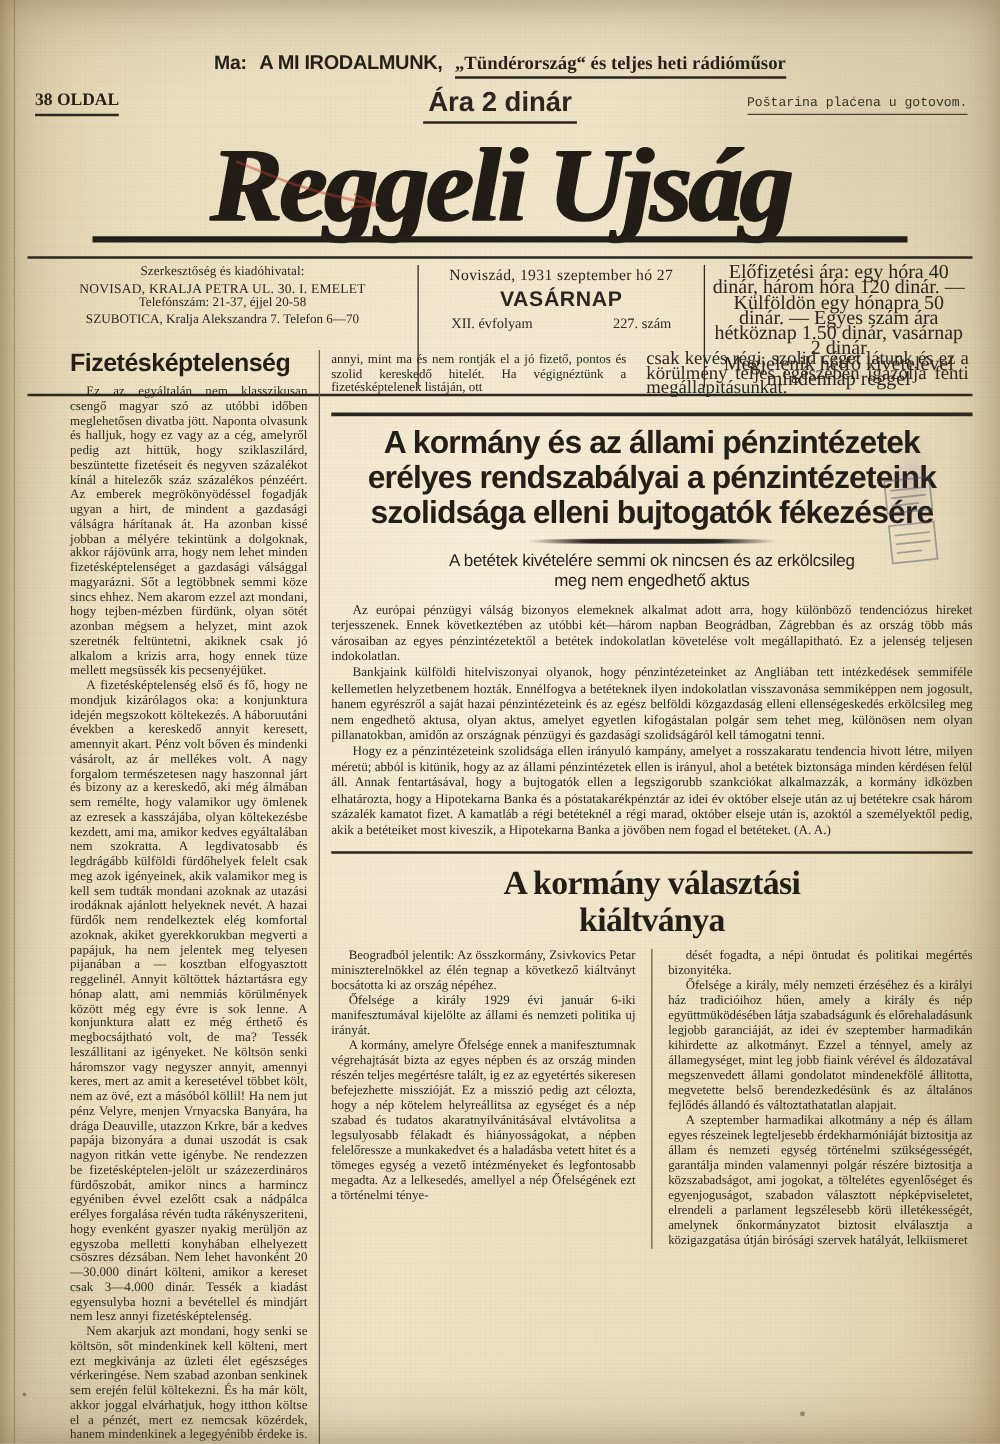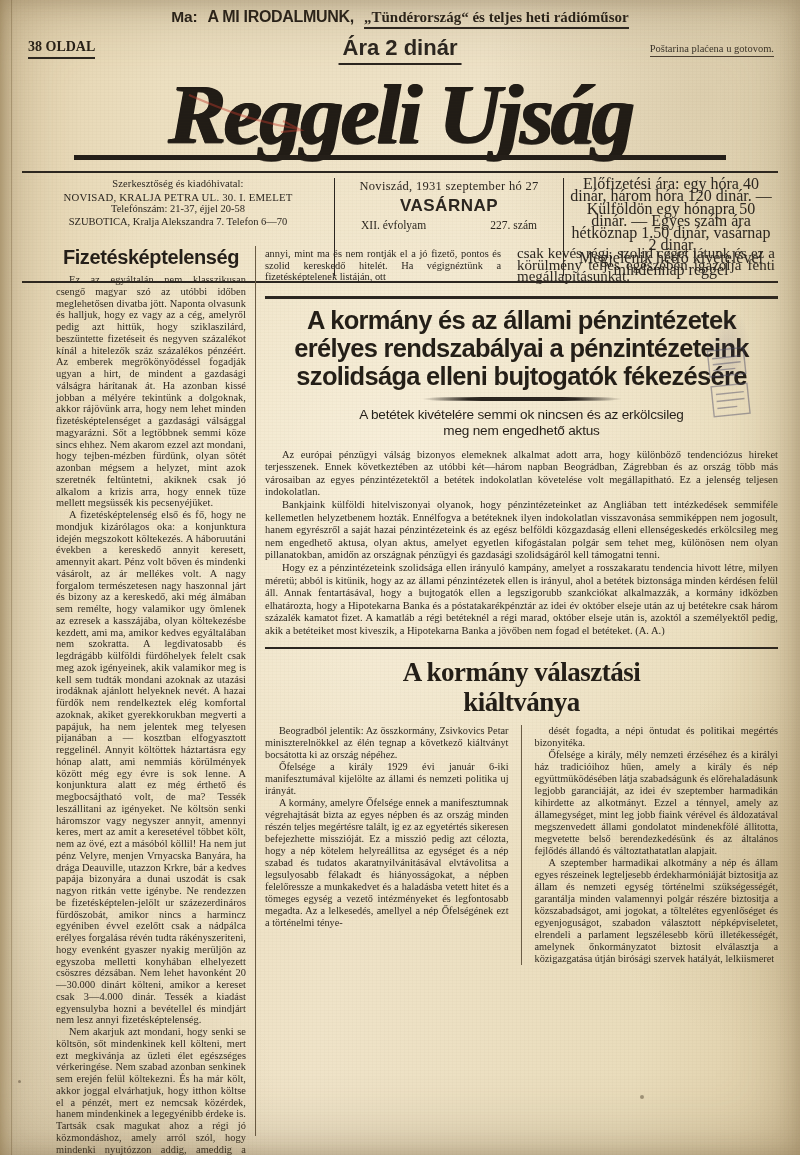--- a/index.html
+++ b/index.html
@@ -33,21 +33,21 @@
     box-shadow:inset 0 0 70px rgba(95,72,38,.40), inset 0 0 22px rgba(95,72,38,.25);
   }
   
   .bind{
     position:absolute;left:0;top:0;width:14px;height:100%;
     background:linear-gradient(90deg,#cbb88e 0%,#d8c6a0 35%,rgba(230,217,185,0) 100%);
     opacity:.85;
   }
   .bindline{position:absolute;left:11px;top:0;width:1px;height:100%;background:rgba(110,88,55,.35);}
 
-  .sheet{position:absolute;inset:0;}
+  .sheet{position:absolute;inset:0;margin-top:34px;}
 
   
   .headwrap{position:absolute;left:22px;top:8px;width:756px;}
 
   .topline{
     display:flex;align-items:baseline;justify-content:center;gap:10px;
     font-family:"Liberation Sans", sans-serif;
     font-weight:bold;color:#241f19;
     white-space:nowrap;
   }
@@ -66,21 +66,21 @@
     color:#262018;letter-spacing:0px;
     border-bottom:2.5px solid #2b2620;padding-bottom:2px;
   }
   .ara{
     position:absolute;left:50%;transform:translateX(-50%);top:0;
     font-family:"Liberation Sans", sans-serif;font-weight:bold;font-size:22px;
     border-bottom:2.5px solid #2b2620;padding:0 4px 2px 4px;
   }
   .postar{
     position:absolute;right:4px;top:8px;
-    font-family:Liberation Serif, serif;font-size:10.5px;color:#39332a;
+    font-family:Liberation Mono, monospace;font-size:10.5px;color:#39332a;
     border-bottom:1.5px solid #4a4034;padding-bottom:2px;
   }
 
   
   .masthead{
     margin-top:4px;text-align:center;position:relative;height:84px;
   }
   .masthead .mt{
     font-family:"Liberation Serif", serif;
     font-style:italic;font-weight:bold;
@@ -121,21 +121,21 @@
   .content{position:absolute;left:22px;top:246px;width:756px;height:900px;}
 
   .colL{
     position:absolute;left:34px;top:0;width:190px;height:890px;
     border-right:1.3px solid #6a5c45;padding-right:9px;
   }
   .mainzone{position:absolute;left:243px;top:0;width:513px;}
 
   .kicker{
     font-family:"Liberation Sans", sans-serif;font-weight:bold;
-    font-size:20px;text-align:center;letter-spacing:-.4px;
+    font-size:20px;text-align:left;letter-spacing:-.4px;
     color:#241f19;margin-bottom:5px;
   }
   p{margin:0;text-indent:13px;}
   .body{
     font-size:10.4px;line-height:11.75px;text-align:justify;
     color:#2e2921;letter-spacing:.05px;
     -webkit-hyphens:auto;hyphens:auto;
   }
   .body p + p{margin-top:0;}
 

